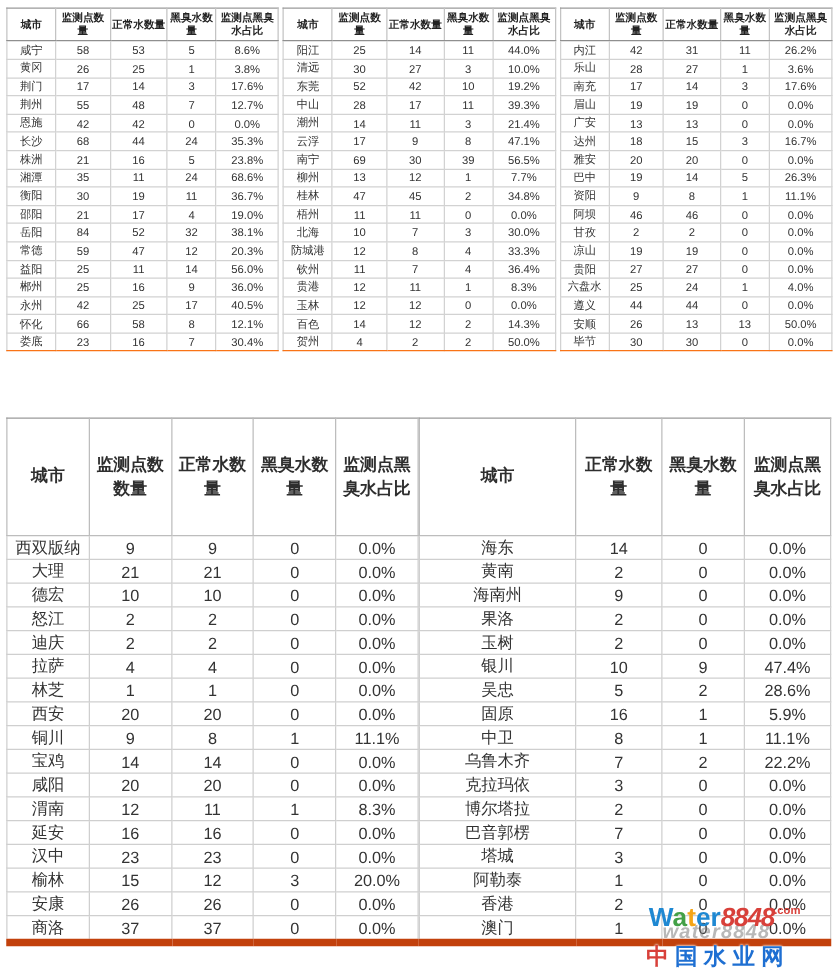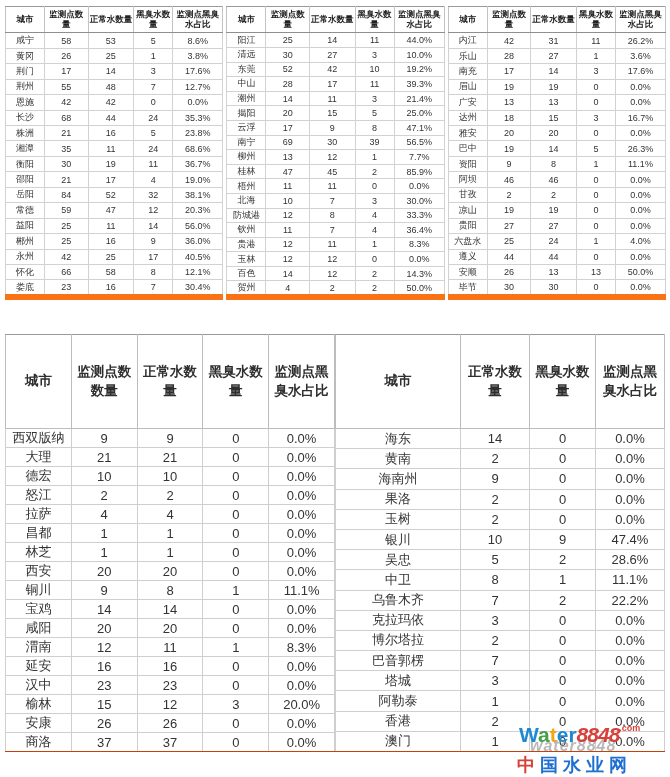--- a/index.html
+++ b/index.html
@@ -14,34 +14,34 @@
   .top-wrap th {
     font-size:8.5px; font-weight:700; color:#222; line-height:1.2;
     padding:2px 0 3px; text-align:center; vertical-align:middle;
     border:1px solid #c3c3c3; border-top:1px solid #9a9a9a; border-bottom:1px solid #8f8f8f;
     background:#fff; word-break:break-all;
   }
   .top-wrap td {
     height:14.6px; text-align:center; vertical-align:middle; padding:0 1px;
     border:1px solid #d2d2d2; white-space:nowrap; overflow:hidden;
   }
-  .top-wrap tr:last-child td { border-bottom:6px solid #f97316; }
+  .top-wrap tr:last-child td { border-bottom:1px solid #f97316; }
   
   .bottom-wrap { position:absolute; top:334px; left:5px; width:660px; display:flex; }
   .bottom-wrap table { width:50%; border-collapse:collapse; table-layout:fixed; font-size:13px; color:#333; }
   .bottom-wrap th {
     height:94px; font-size:13.5px; font-weight:700; color:#2e2e2e; line-height:1.35;
     text-align:center; vertical-align:middle; padding:0 3px;
     border:1px solid #bdbdbd; border-top:1px solid #9a9a9a; word-break:break-all;
   }
   .bottom-wrap td {
     height:17.9px; text-align:center; vertical-align:middle; padding:0 2px;
     border:1px solid #cfcfcf; white-space:nowrap; overflow:hidden;
   }
-  .bottom-wrap tr:last-child td { border-bottom:1px solid #c2410c; }
+  .bottom-wrap tr:last-child td { border-bottom:6px solid #c2410c; }
   .bottom-wrap .t-right td:nth-child(2),
   .bottom-wrap .t-right th:nth-child(2) { border-left:1px dashed #b5b5b5; }
   
   .watermark { position:absolute; right:1px; bottom:3px; width:152px; height:50px; pointer-events:none; }
   .wm-brand { position:absolute; top:0; left:2px; font-size:21px; font-weight:700; white-space:nowrap; line-height:1; }
   .wm-num { font-style:italic; letter-spacing:-1px; }
   .wm-com { font-size:9px; font-weight:700; vertical-align:top; }
   .wm-shadow {
     position:absolute; top:13px; left:13px; font-size:16px; font-weight:700; font-style:italic;
     color:rgba(125,125,125,0.55); letter-spacing:1px; white-space:nowrap;
@@ -242,27 +242,20 @@
           <td>39.3%</td>
         </tr>
         <tr>
           <td>潮州</td>
           <td>14</td>
           <td>11</td>
           <td>3</td>
           <td>21.4%</td>
         </tr>
         <tr>
-          <td>揭阳</td>
-          <td>20</td>
-          <td>15</td>
-          <td>5</td>
-          <td>25.0%</td>
-        </tr>
-        <tr>
           <td>云浮</td>
           <td>17</td>
           <td>9</td>
           <td>8</td>
           <td>47.1%</td>
         </tr>
         <tr>
           <td>南宁</td>
           <td>69</td>
           <td>30</td>
@@ -274,21 +267,21 @@
           <td>13</td>
           <td>12</td>
           <td>1</td>
           <td>7.7%</td>
         </tr>
         <tr>
           <td>桂林</td>
           <td>47</td>
           <td>45</td>
           <td>2</td>
-          <td>85.9%</td>
+          <td>34.8%</td>
         </tr>
         <tr>
           <td>梧州</td>
           <td>11</td>
           <td>11</td>
           <td>0</td>
           <td>0.0%</td>
         </tr>
         <tr>
           <td>北海</td>
@@ -523,30 +516,30 @@
           <td>0.0%</td>
         </tr>
         <tr>
           <td>怒江</td>
           <td>2</td>
           <td>2</td>
           <td>0</td>
           <td>0.0%</td>
         </tr>
         <tr>
+          <td>迪庆</td>
+          <td>2</td>
+          <td>2</td>
+          <td>0</td>
+          <td>0.0%</td>
+        </tr>
+        <tr>
           <td>拉萨</td>
           <td>4</td>
           <td>4</td>
-          <td>0</td>
-          <td>0.0%</td>
-        </tr>
-        <tr>
-          <td>昌都</td>
-          <td>1</td>
-          <td>1</td>
           <td>0</td>
           <td>0.0%</td>
         </tr>
         <tr>
           <td>林芝</td>
           <td>1</td>
           <td>1</td>
           <td>0</td>
           <td>0.0%</td>
         </tr>
@@ -672,20 +665,26 @@
           <td>银川</td>
           <td>10</td>
           <td>9</td>
           <td>47.4%</td>
         </tr>
         <tr>
           <td>吴忠</td>
           <td>5</td>
           <td>2</td>
           <td>28.6%</td>
+        </tr>
+        <tr>
+          <td>固原</td>
+          <td>16</td>
+          <td>1</td>
+          <td>5.9%</td>
         </tr>
         <tr>
           <td>中卫</td>
           <td>8</td>
           <td>1</td>
           <td>11.1%</td>
         </tr>
         <tr>
           <td>乌鲁木齐</td>
           <td>7</td>

